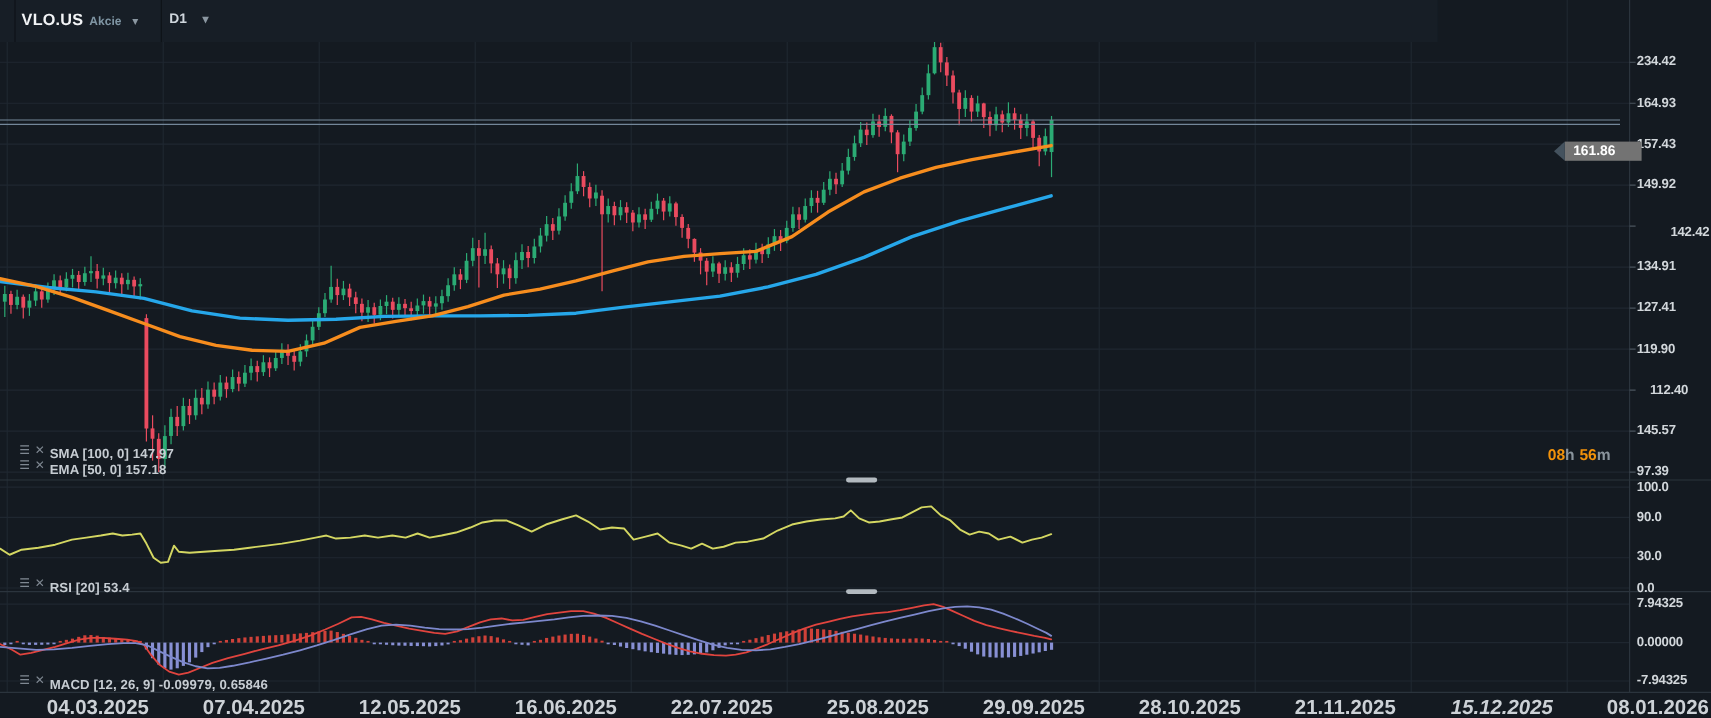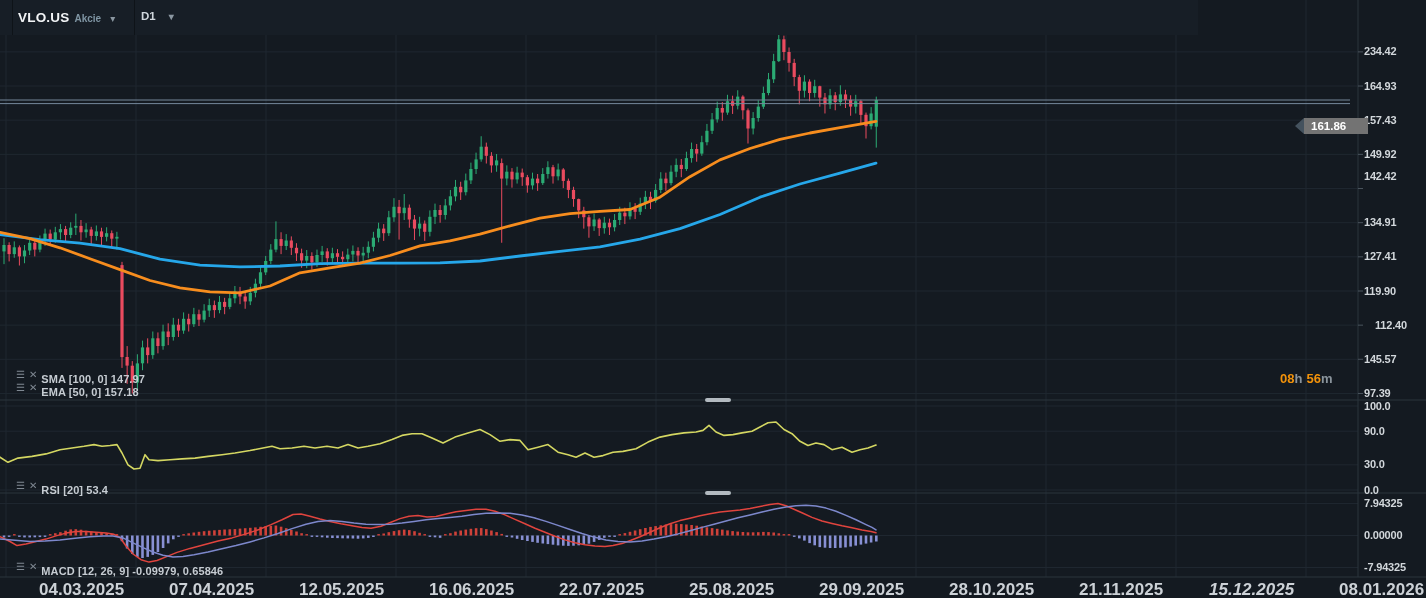--- a/index.html
+++ b/index.html
@@ -21,21 +21,21 @@
   .legend .txt{color:#c6ccd2;font-size:11px;font-weight:bold;letter-spacing:.1px;}
   
   .plabel{position:absolute;left:1364px;color:#d2d7db;font-size:11px;font-weight:bold;letter-spacing:-.2px;}
   .dlabel{position:absolute;top:580px;color:#ccd1d6;font-size:17px;font-weight:bold;white-space:nowrap;padding-left:31px;}
   
   .badge{position:absolute;left:1304px;top:94px;width:57px;height:16px;background:#737373;
          color:#fff;font-size:11.5px;font-weight:bold;line-height:16px;padding-left:7px;margin-top:24px;}
   .badge::before{content:"";position:absolute;left:-9px;top:0;border-right:9px solid #44525e;
          border-top:8px solid transparent;border-bottom:8px solid transparent;}
   
-  .countdown{position:absolute;top:371px;left:1280px;width:76px;text-align:left;
+  .countdown{position:absolute;top:371px;left:1280px;width:76px;text-align:center;
              font-size:13px;font-weight:bold;white-space:nowrap;}
   .countdown .v{color:#f2920a;}
   .countdown .u{color:#8a949c;margin-right:4px;}
   
   .handle{position:absolute;left:705px;width:26px;height:4px;border-radius:2px;background:#b3bac0;cursor:row-resize;}
 </style>
 </head>
 <body>
 
 <div class="app">
@@ -628,21 +628,21 @@
   </div>
   <div class="legend" style="top:561px">
     <span class="ic">☰</span><span class="ic">✕</span><span class="txt">MACD [12, 26, 9] -0.09979,  0.65846</span>
   </div>
 
   <div id="price-axis">
       <div class="plabel" style="top: 45.3854px;">234.42</div>
       <div class="plabel" style="top: 79.5254px;">164.93</div>
       <div class="plabel" style="top: 113.665px;">157.43</div>
       <div class="plabel" style="top: 147.851px;">149.92</div>
-      <div class="plabel" style="top: 170px;">142.42</div>
+      <div class="plabel" style="top: 188px; margin-left: 28px;">142.42</div>
       <div class="plabel" style="top: 216.176px;">134.91</div>
       <div class="plabel" style="top: 250.316px;">127.41</div>
       <div class="plabel" style="top: 284.502px;">119.90</div>
       <div class="plabel" style="top: 318.642px; padding-left: 11px;">112.40</div>
       <div class="plabel" style="top: 352.782px;">145.57</div>
       <div class="plabel" style="top: 386.967px;">97.39</div>
       <div class="plabel" style="top: 399.5px;">100.0</div>
       <div class="plabel" style="top: 424.7px;">90.0</div>
       <div class="plabel" style="top: 458.3px;">30.0</div>
       <div class="plabel" style="top: 483.5px;">0.0</div>

